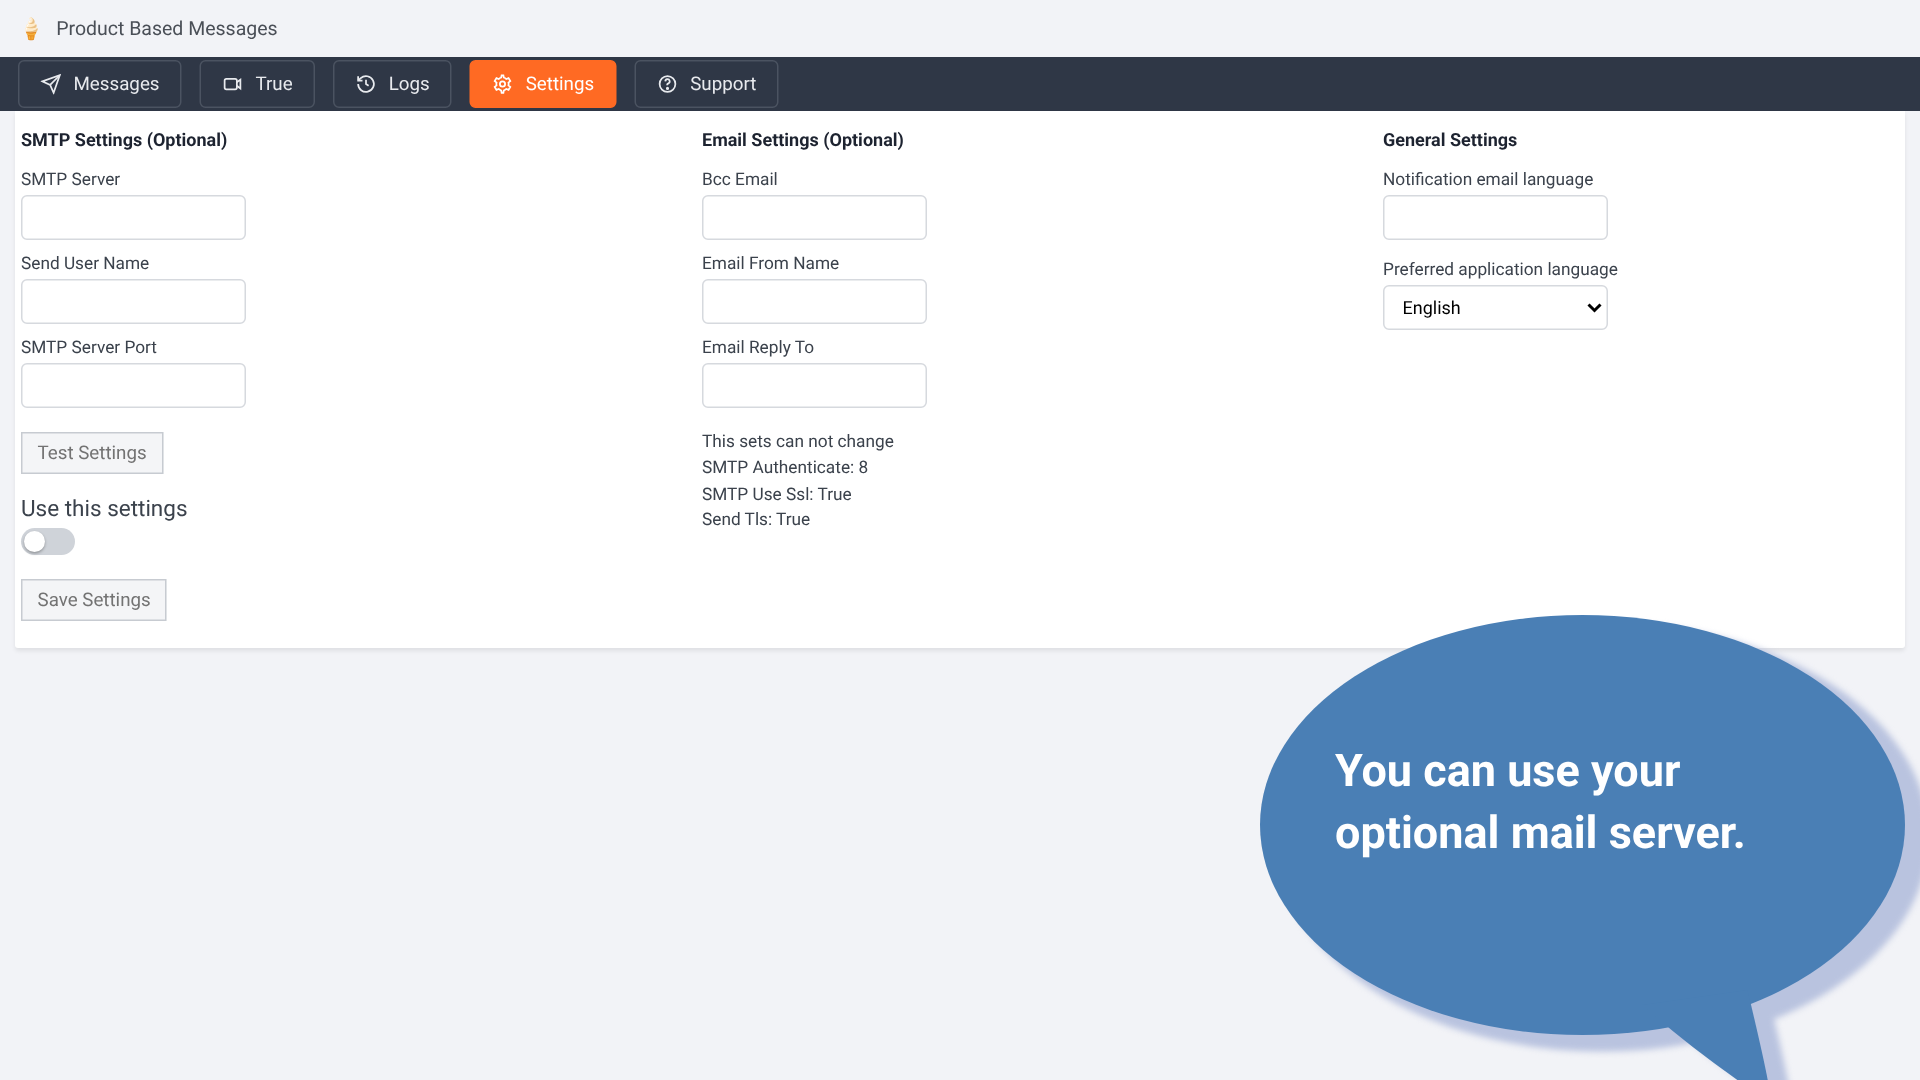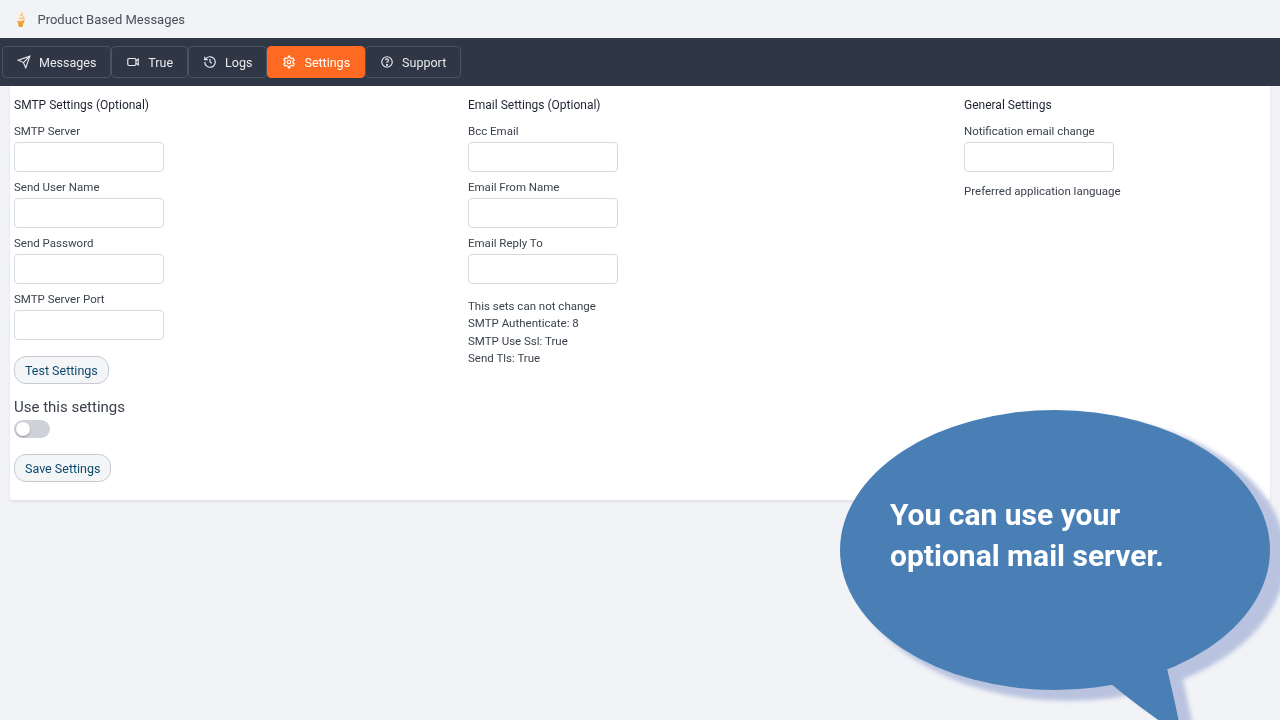--- a/index.html
+++ b/index.html
@@ -1,37 +1,37 @@
 <!DOCTYPE html>
 <html><head>
 <meta charset="utf-8">
 <style>
   * { box-sizing: border-box; margin: 0; padding: 0; font-family: -apple-system, BlinkMacSystemFont, "Segoe UI", Roboto, Arial, sans-serif; }
   body { background: #f2f3f7; width: 1280px; height: 720px; overflow: hidden; position: relative; }
 
   .titlebar { height: 38px; display: flex; align-items: center; gap: 8px; padding: 0 12px; background: #f2f3f7; color: #4a4f57; font-size: 13px; }
   .titlebar .logo { font-size: 14px; }
 
-  .nav { background: #2f3746; height: 48px; display: flex; align-items: center; padding: 0 2px; }
+  .nav { background: #2f3746; height: 36px; display: flex; align-items: center; padding: 0 12px; gap: 12px; }
   .nav-btn { display: inline-flex; align-items: center; gap: 8px; height: 32px; padding: 0 14px; border: 1px solid #4b5361; border-radius: 4px; color: #e8eaee; font-size: 12.5px; cursor: pointer; background: transparent; }
   .nav-btn.active { background: #ff6a23; border-color: #ff6a23; color: #fff; justify-content: flex-end; }
   .nav-btn svg { width: 14px; height: 14px; }
 
   .panel { background: #fff; margin: 0 10px 0 10px; padding: 12px 4px 18px 4px; border-radius: 0 0 2px 2px; box-shadow: 0 2px 3px rgba(0,0,0,0.08); display: flex; }
   .col { padding: 0 0 0 0; }
   .col:nth-child(1){ flex: 0 0 454px; padding-left: 0px; }
   .col:nth-child(2){ flex: 0 0 454px; }
-  .col:nth-child(3){ flex: 1; margin-left: 42px; }
+  .col:nth-child(3){ flex: 1; }
 
-  .section-title { font-weight: 400; font-size: 12px; color: #1d2330; margin-bottom: 12px; }
+  .section-title { font-weight: 700; font-size: 12px; color: #1d2330; margin-bottom: 12px; }
   .field-label { font-size: 11.5px; color: #3b424c; margin: 0 0 4px 0; }
   .text-input, .select { width: 150px; height: 30px; border: 1px solid #d6d9de; border-radius: 4px; padding: 0 8px; font-size: 12px; background:#fff; }
   .field { margin-bottom: 8px; }
 
-  .btn { display: inline-flex; align-items: center; height: 28px; padding: 0 10px; border: 1px solid #c7cbd1; border-radius: 12px; background: #f4f5f7; font-size: 12.5px; color: #0c4a6e; cursor: pointer; }
+  .btn { display: inline-flex; align-items: center; height: 28px; padding: 0 10px; border: 1px solid #c7cbd1; border-radius: 0; background: #f4f5f7; font-size: 12.5px; color: #737373; cursor: pointer; }
 
   .use-label { font-size: 15px; color: #3b424c; margin: 14px 0 4px 0; }
   .toggle { width: 36px; height: 18px; border-radius: 18px; background: #cfd3d9; position: relative; cursor: pointer; }
   .toggle .knob { position: absolute; left: 2px; top: 2px; width: 14px; height: 14px; border-radius: 50%; background: #fff; box-shadow: 0 1px 2px rgba(0,0,0,.3); }
 
   .note { font-size: 11.5px; color: #3b424c; line-height: 1.5; margin-top: 14px; }
 
   
   .bubble-wrap { position: absolute; right: -10px; bottom: -30px; width: 470px; height: 360px; }
   .bubble-shadow { position: absolute; inset: 0; filter: blur(2px); }
@@ -93,24 +93,20 @@
 
     <div class="field">
       <div class="field-label">SMTP Server</div>
       <input class="text-input" type="text" style="">
     </div>
     <div class="field">
       <div class="field-label">Send User Name</div>
       <input class="text-input" type="text" style="">
     </div>
     <div class="field">
-      <div class="field-label">Send Password</div>
-      <input class="text-input" type="password" style="">
-    </div>
-    <div class="field">
       <div class="field-label">SMTP Server Port</div>
       <input class="text-input" type="text" style="">
     </div>
 
     <button class="btn" style="margin-top:8px">
         <span>Test Settings</span>
       </button>
 
     <div class="use-label">Use this settings</div>
     <div class="toggle">
@@ -143,26 +139,29 @@
       <div>SMTP Authenticate: 8</div>
       <div>SMTP Use Ssl: True</div>
       <div>Send Tls: True</div>
     </div>
   </div>
 
   <div class="col">
     <div class="section-title">General Settings</div>
 
     <div class="field">
-      <div class="field-label">Notification email change</div>
+      <div class="field-label">Notification email language</div>
       <input class="text-input" type="text" style="">
     </div>
 
     <div class="field" style="margin-top:12px">
       <div class="field-label">Preferred application language</div>
+      <select class="select">
+        <option>English</option>
+      </select>
     </div>
   </div>
 </div>
 
 <div class="bubble-wrap">
   <svg class="bubble-shadow" viewBox="0 0 470 360">
     <ellipse cx="248" cy="168" rx="218" ry="143" fill="#b9c3df"></ellipse>
     <path d="M360 278 Q378 352 374 352 Q322 318 288 289 Z" fill="#b9c3df"></path>
   </svg>
   <svg class="bubble" viewBox="0 0 470 360">

